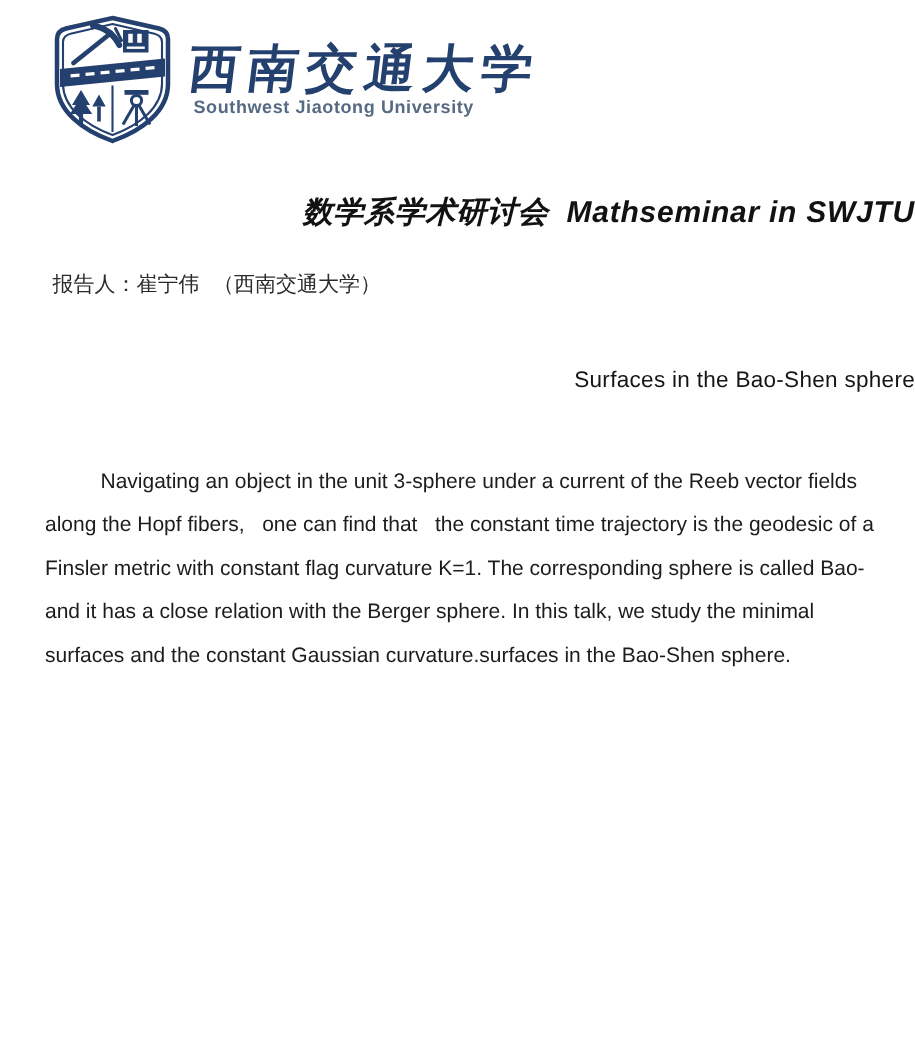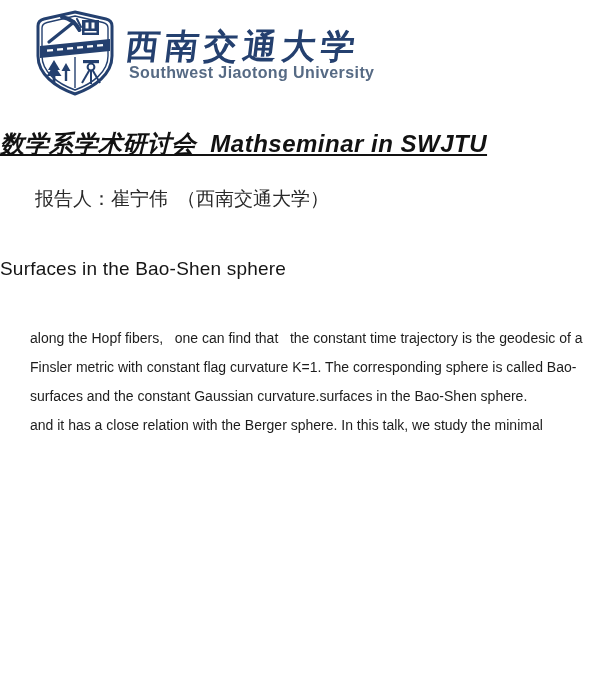--- a/index.html
+++ b/index.html
@@ -11,45 +11,45 @@
 
   
   .header{display:flex;align-items:flex-start;padding:10px 0 0 34px;gap:10px;}
   .logo-svg{width:82px;height:86px;flex:0 0 auto;}
   .univ-text{margin-top:18px;}
   .univ-cn{
     font-family:"DejaVu Serif",serif;font-weight:bold;font-size:34px;line-height:1.1;
     color:#24406f;letter-spacing:5px;transform:skewX(-7deg);
   }
   .univ-en{
-    font-size:16px;font-weight:bold;color:#566a84;letter-spacing:.4px;
+    font-size:12px;font-weight:bold;color:#566a84;letter-spacing:.4px;
     margin:-1px 0 0 3px;
   }
 
   
   .main-title{
-    margin-top:32px;text-align:left;
-    font-size:24px;font-weight:bold;font-style:italic;color:#121212;
-    white-space:pre-wrap;letter-spacing:.5px;text-decoration:underline;
+    margin-top:32px;text-align:right;
+    font-size:20px;font-weight:bold;font-style:italic;color:#121212;
+    white-space:pre-wrap;letter-spacing:.5px;
   }
 
   
   .info{margin:34px 64px 0 88px;}
   .rule{border:none;border-top:2px solid #8fafc4;margin:0;height:0;}
   .info-row{font-size:15px;color:#699fc6;white-space:pre-wrap;}
   .info-row .num{font-weight:bold;}
   .gap{margin-left:9px;}
   .row-time{margin-top:13px;}
   .row-place{margin-top:27px;margin-bottom:15px;}
 
   
-  .speaker{margin:26px 0 0 35px;font-family:Liberation Sans, sans-serif;font-size:19px;color:#2a2a2a;}
+  .speaker{margin:26px 0 0 35px;font-family:Liberation Sans, sans-serif;font-size:14px;color:#2a2a2a;}
 
   
-  .talk-title{margin:46px 0 0 0;text-align:left;font-size:19px;font-weight:normal;color:#151515;letter-spacing:.2px;}
+  .talk-title{margin:46px 0 0 0;text-align:right;font-size:15px;font-weight:normal;color:#151515;letter-spacing:.2px;}
 
   
   .abstract{margin:44px 0 0 30px;width:565px;}
   .abstract-line{font-size:14px;line-height:29px;white-space:pre;color:#1c1c1c;}
   .abstract-line.first{text-indent:37px;}
 </style>
 </head>
 <body>
 
 <div class="page">
@@ -108,19 +108,20 @@
   <div class="main-title">数学系学术研讨会  Mathseminar in SWJTU</div>
 
 
   <div class="speaker">
     <span>报告人：</span><span>崔宁伟</span><span class="gap">（西南交通大学）</span>
   </div>
 
   <div class="talk-title">Surfaces in the Bao-Shen sphere</div>
 
   <div class="abstract">
+    <div class="abstract-line first">Navigating an object in the unit 3-sphere under a current of the Reeb vector fields</div>
     <div class="abstract-line">along the Hopf fibers,   one can find that   the constant time trajectory is the geodesic of a</div>
     <div class="abstract-line">Finsler metric with constant flag curvature K=1. The corresponding sphere is called Bao-</div>
+    <div class="abstract-line">and it has a close relation with the Berger sphere. In this talk, we study the minimal</div>
     <div class="abstract-line">surfaces and the constant Gaussian curvature.surfaces in the Bao-Shen sphere.</div>
-    <div class="abstract-line">and it has a close relation with the Berger sphere. In this talk, we study the minimal</div>
   </div>
 
 </div>
 
 </body></html>

